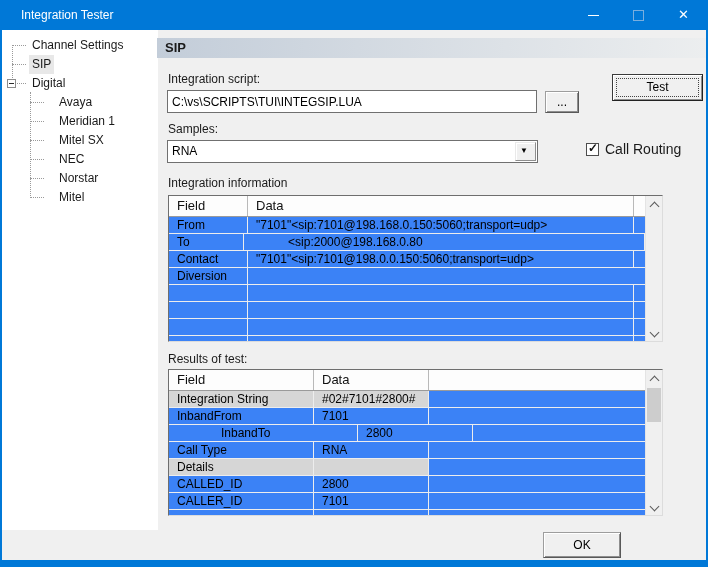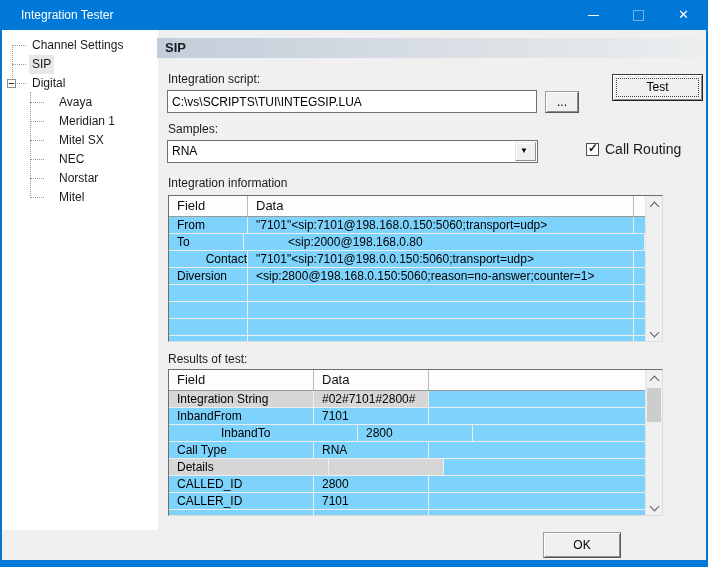--- a/index.html
+++ b/index.html
@@ -42,21 +42,21 @@
   .test-inner{position:absolute;left:3px;top:3px;right:3px;bottom:3px;border:1px dotted #444;line-height:17px;text-align:center;}
   .combo{position:absolute;left:165px;top:110px;width:371px;height:23px;box-sizing:border-box;border:1px solid #707070;background:#ffffff;}
   .combo-value{position:absolute;left:4px;top:0;line-height:21px;font-size:12px;color:#000;}
   .combo-btn{position:absolute;right:1px;top:1px;bottom:1px;width:19px;background:#f0f0f0;border:1px solid;border-color:#e9e9e9 #8e8e8e #8e8e8e #e9e9e9;box-shadow:inset 1px 1px 0 #fff;}
   .combo-arrow{position:absolute;left:4px;top:3px;font-size:8px;color:#000;}
   .checkbox-wrap{position:absolute;left:584px;top:111px;height:16px;}
   .checkbox{position:absolute;left:0;top:2px;width:13px;height:13px;background:#ffffff;border:1px solid #4d4d4d;box-sizing:border-box;}
   .check{position:absolute;left:1px;top:-3px;font-size:12px;font-weight:bold;color:#111;}
   .checkbox-label{position:absolute;left:19px;top:0;font-size:14px;color:#1a1a1a;white-space:nowrap;}
   
-  .listview{position:absolute;width:495px;height:147px;background:#7dd3fc;border:1px solid;border-color:#6e6e6e #dcdcdc #dcdcdc #6e6e6e;box-sizing:border-box;overflow:hidden;}
+  .listview{position:absolute;width:495px;height:147px;background:#3b82f6;border:1px solid;border-color:#6e6e6e #dcdcdc #dcdcdc #6e6e6e;box-sizing:border-box;overflow:hidden;}
   .lv1{left:166px;top:165px;}
   .lv2{left:166px;top:339px;}
   .lv-header{position:absolute;left:0;top:0;right:17px;height:21px;background:#fdfdfd;border-bottom:1px solid #9a9a9a;display:flex;box-sizing:border-box;}
   .lv-hcell{height:20px;line-height:20px;font-size:13px;color:#111;padding-left:8px;box-sizing:border-box;border-right:1px solid #b9b9b9;overflow:hidden;white-space:nowrap;}
   .lv-body{position:absolute;left:0;top:21px;right:17px;bottom:0;overflow:hidden;}
   .lv-row{display:flex;height:17px;border-bottom:1px solid #ededed;box-sizing:border-box;}
   .lv-cell{height:16px;line-height:16px;font-size:12px;color:#000;padding-left:8px;box-sizing:border-box;border-right:1px solid #ededed;overflow:hidden;white-space:nowrap;}
   .lv-row.hl .lv-cell{background:#d6d6d6;}
   
   .lv-scroll{position:absolute;right:0;top:0;bottom:0;width:17px;background:#f0f0f0;border-left:1px solid #e4e4e4;box-sizing:border-box;}
@@ -168,26 +168,25 @@
       <div class="lv-body">
           <div class="lv-row">
             <div class="lv-cell" style="width: 79px;">From</div>
             <div class="lv-cell" style="width: 386px;">"7101"&lt;sip:7101@198.168.0.150:5060;transport=udp&gt;</div>
           </div>
           <div class="lv-row">
             <div class="lv-cell" style="width: 79px;">To</div>
             <div class="lv-cell" style="width: 386px; margin-left: 36px;">&lt;sip:2000@198.168.0.80</div>
           </div>
           <div class="lv-row">
-            <div class="lv-cell" style="width: 79px; text-align: right;">Contact</div>
+            <div class="lv-cell" style="width: 79px;">Contact</div>
             <div class="lv-cell" style="width: 386px;">"7101"&lt;sip:7101@198.0.0.150:5060;transport=udp&gt;</div>
           </div>
           <div class="lv-row">
             <div class="lv-cell" style="width: 79px;">Diversion</div>
-            <div class="lv-cell" style="width: 386px;">&lt;sip:2800@198.168.0.150:5060;reason=no-answer;counter=1&gt;</div>
           </div>
           <div class="lv-row">
             <div class="lv-cell" style="width: 79px;"></div>
             <div class="lv-cell" style="width: 386px;"></div>
           </div>
           <div class="lv-row">
             <div class="lv-cell" style="width: 79px;"></div>
             <div class="lv-cell" style="width: 386px;"></div>
           </div>
           <div class="lv-row">
@@ -226,21 +225,21 @@
           </div>
           <div class="lv-row">
             <div class="lv-cell" style="width: 145px; margin-left: 44px;">InbandTo</div>
             <div class="lv-cell" style="width: 115px;">2800</div>
           </div>
           <div class="lv-row">
             <div class="lv-cell" style="width: 145px;">Call Type</div>
             <div class="lv-cell" style="width: 115px;">RNA</div>
           </div>
           <div class="lv-row hl">
-            <div class="lv-cell" style="width: 160px; padding-left: 8px;">Details</div>
+            <div class="lv-cell" style="width: 145px; padding-left: 8px;">Details</div>
             <div class="lv-cell" style="width: 115px;"></div>
           </div>
           <div class="lv-row">
             <div class="lv-cell" style="width: 145px;">CALLED_ID</div>
             <div class="lv-cell" style="width: 115px;">2800</div>
           </div>
           <div class="lv-row">
             <div class="lv-cell" style="width: 145px;">CALLER_ID</div>
             <div class="lv-cell" style="width: 115px;">7101</div>
           </div>

